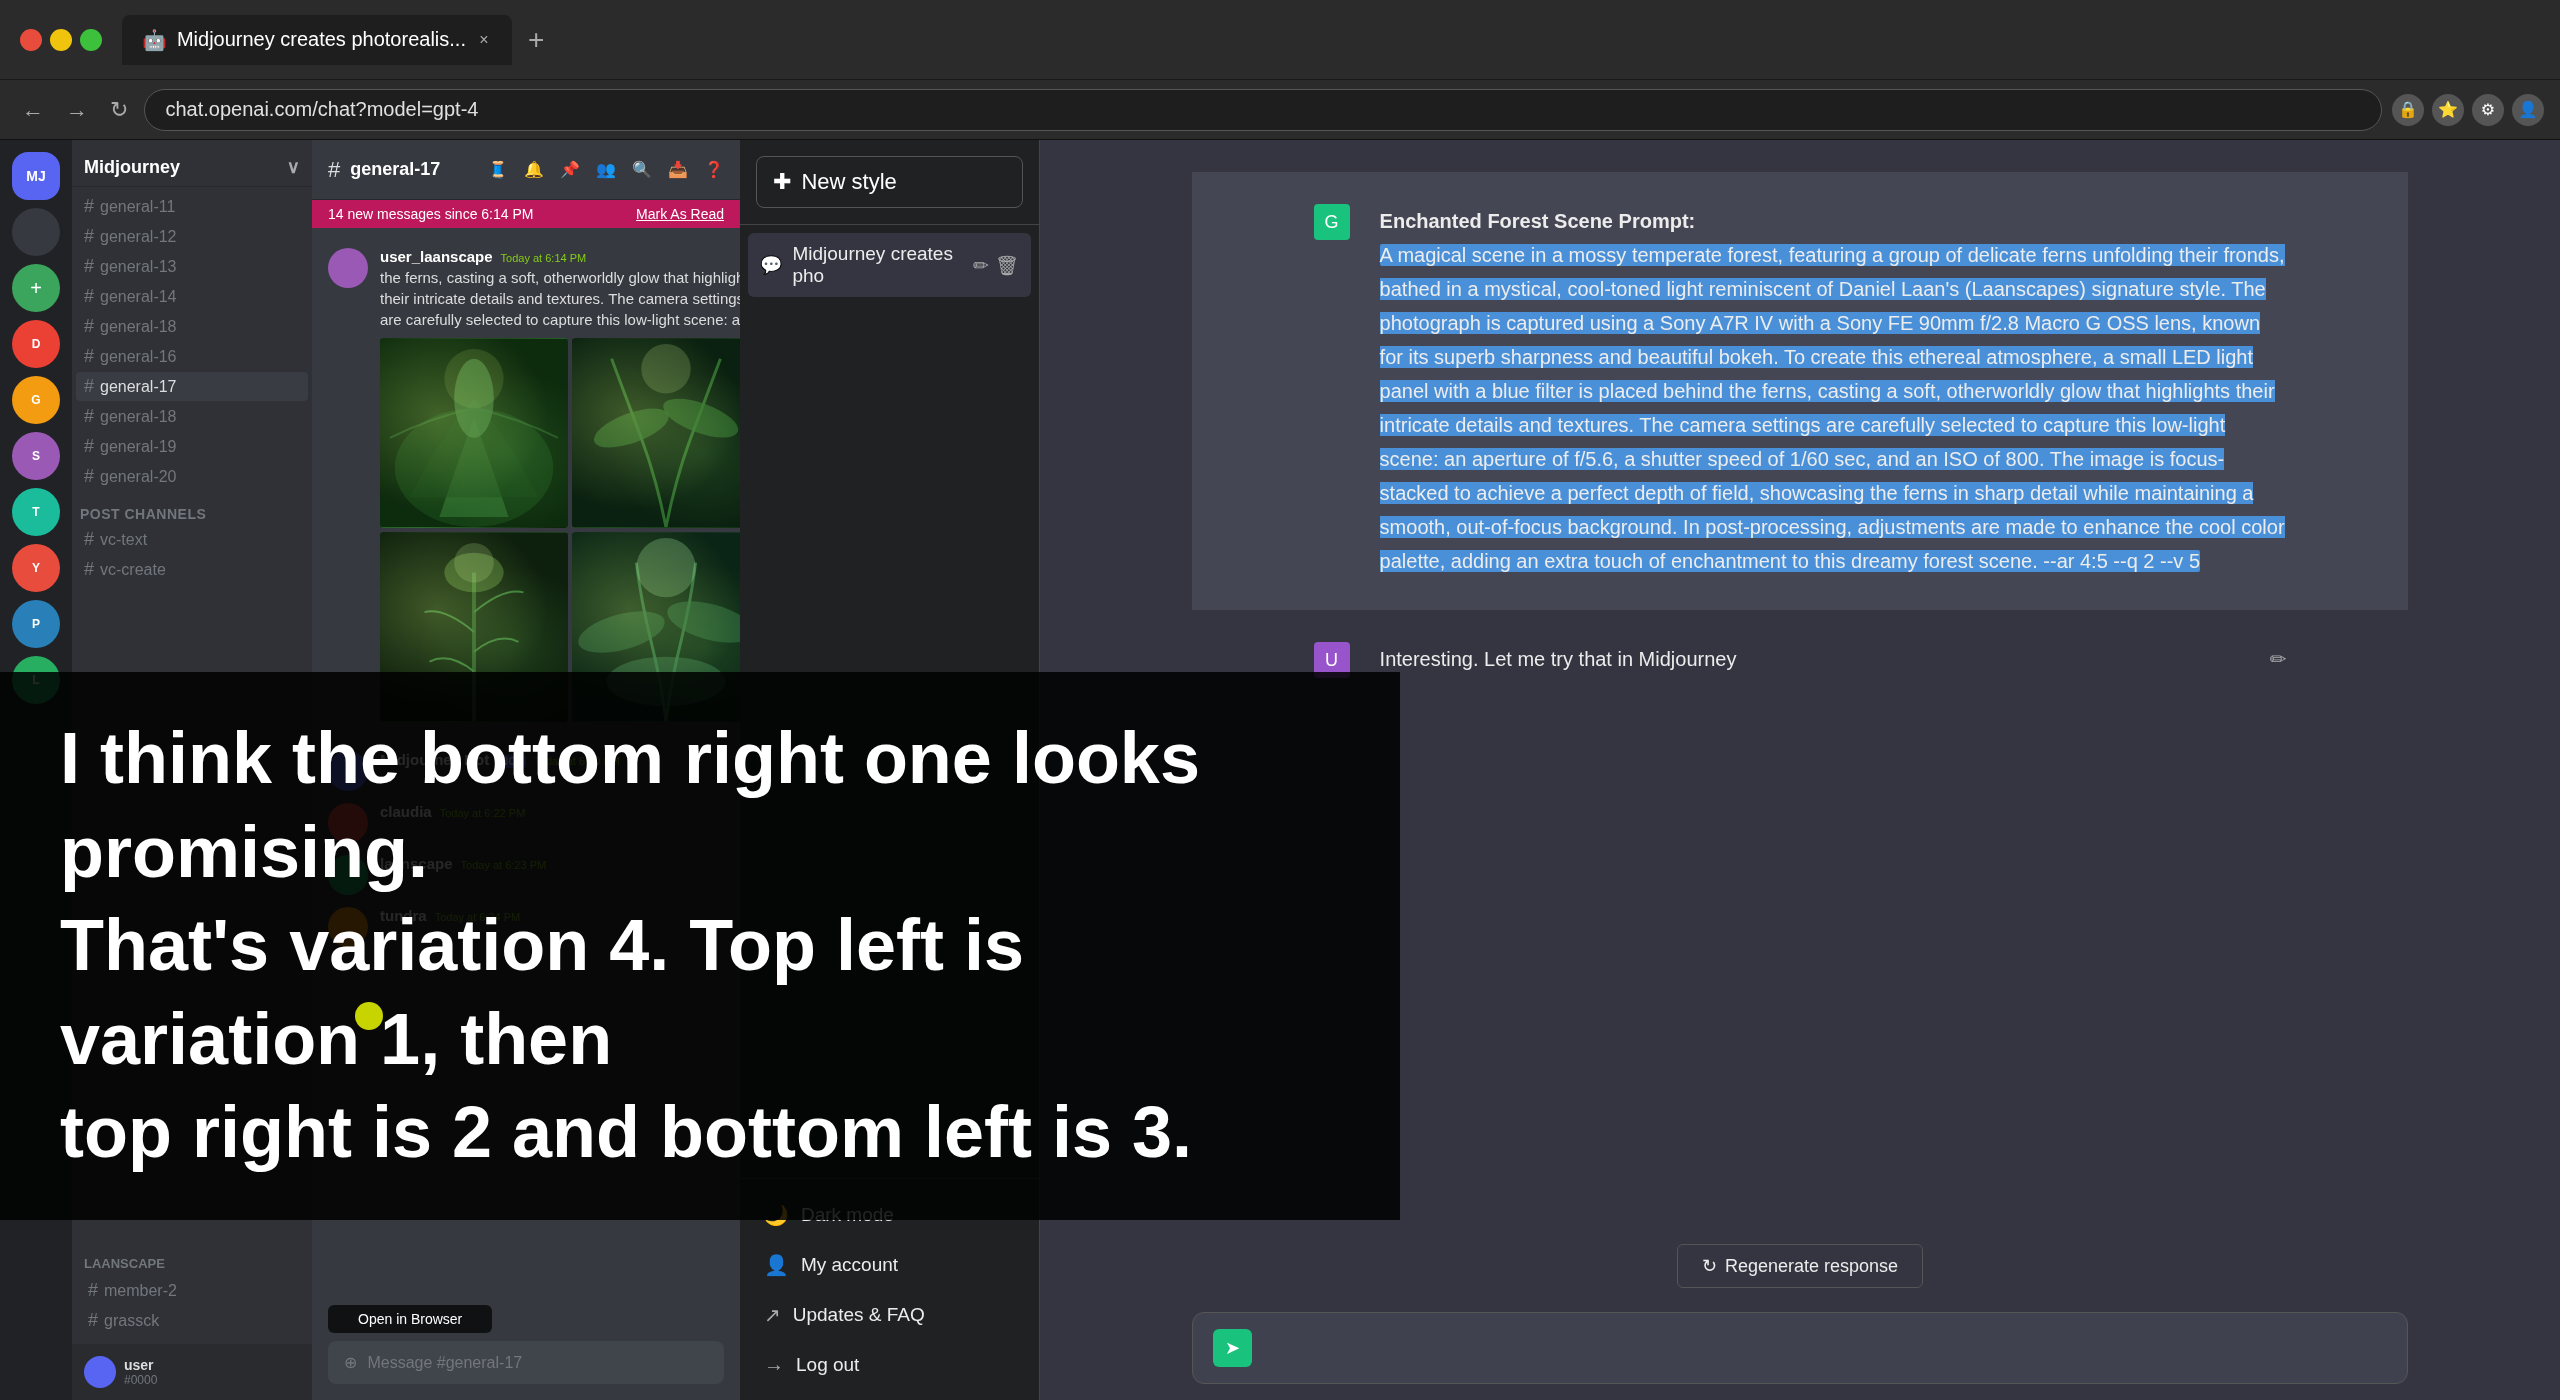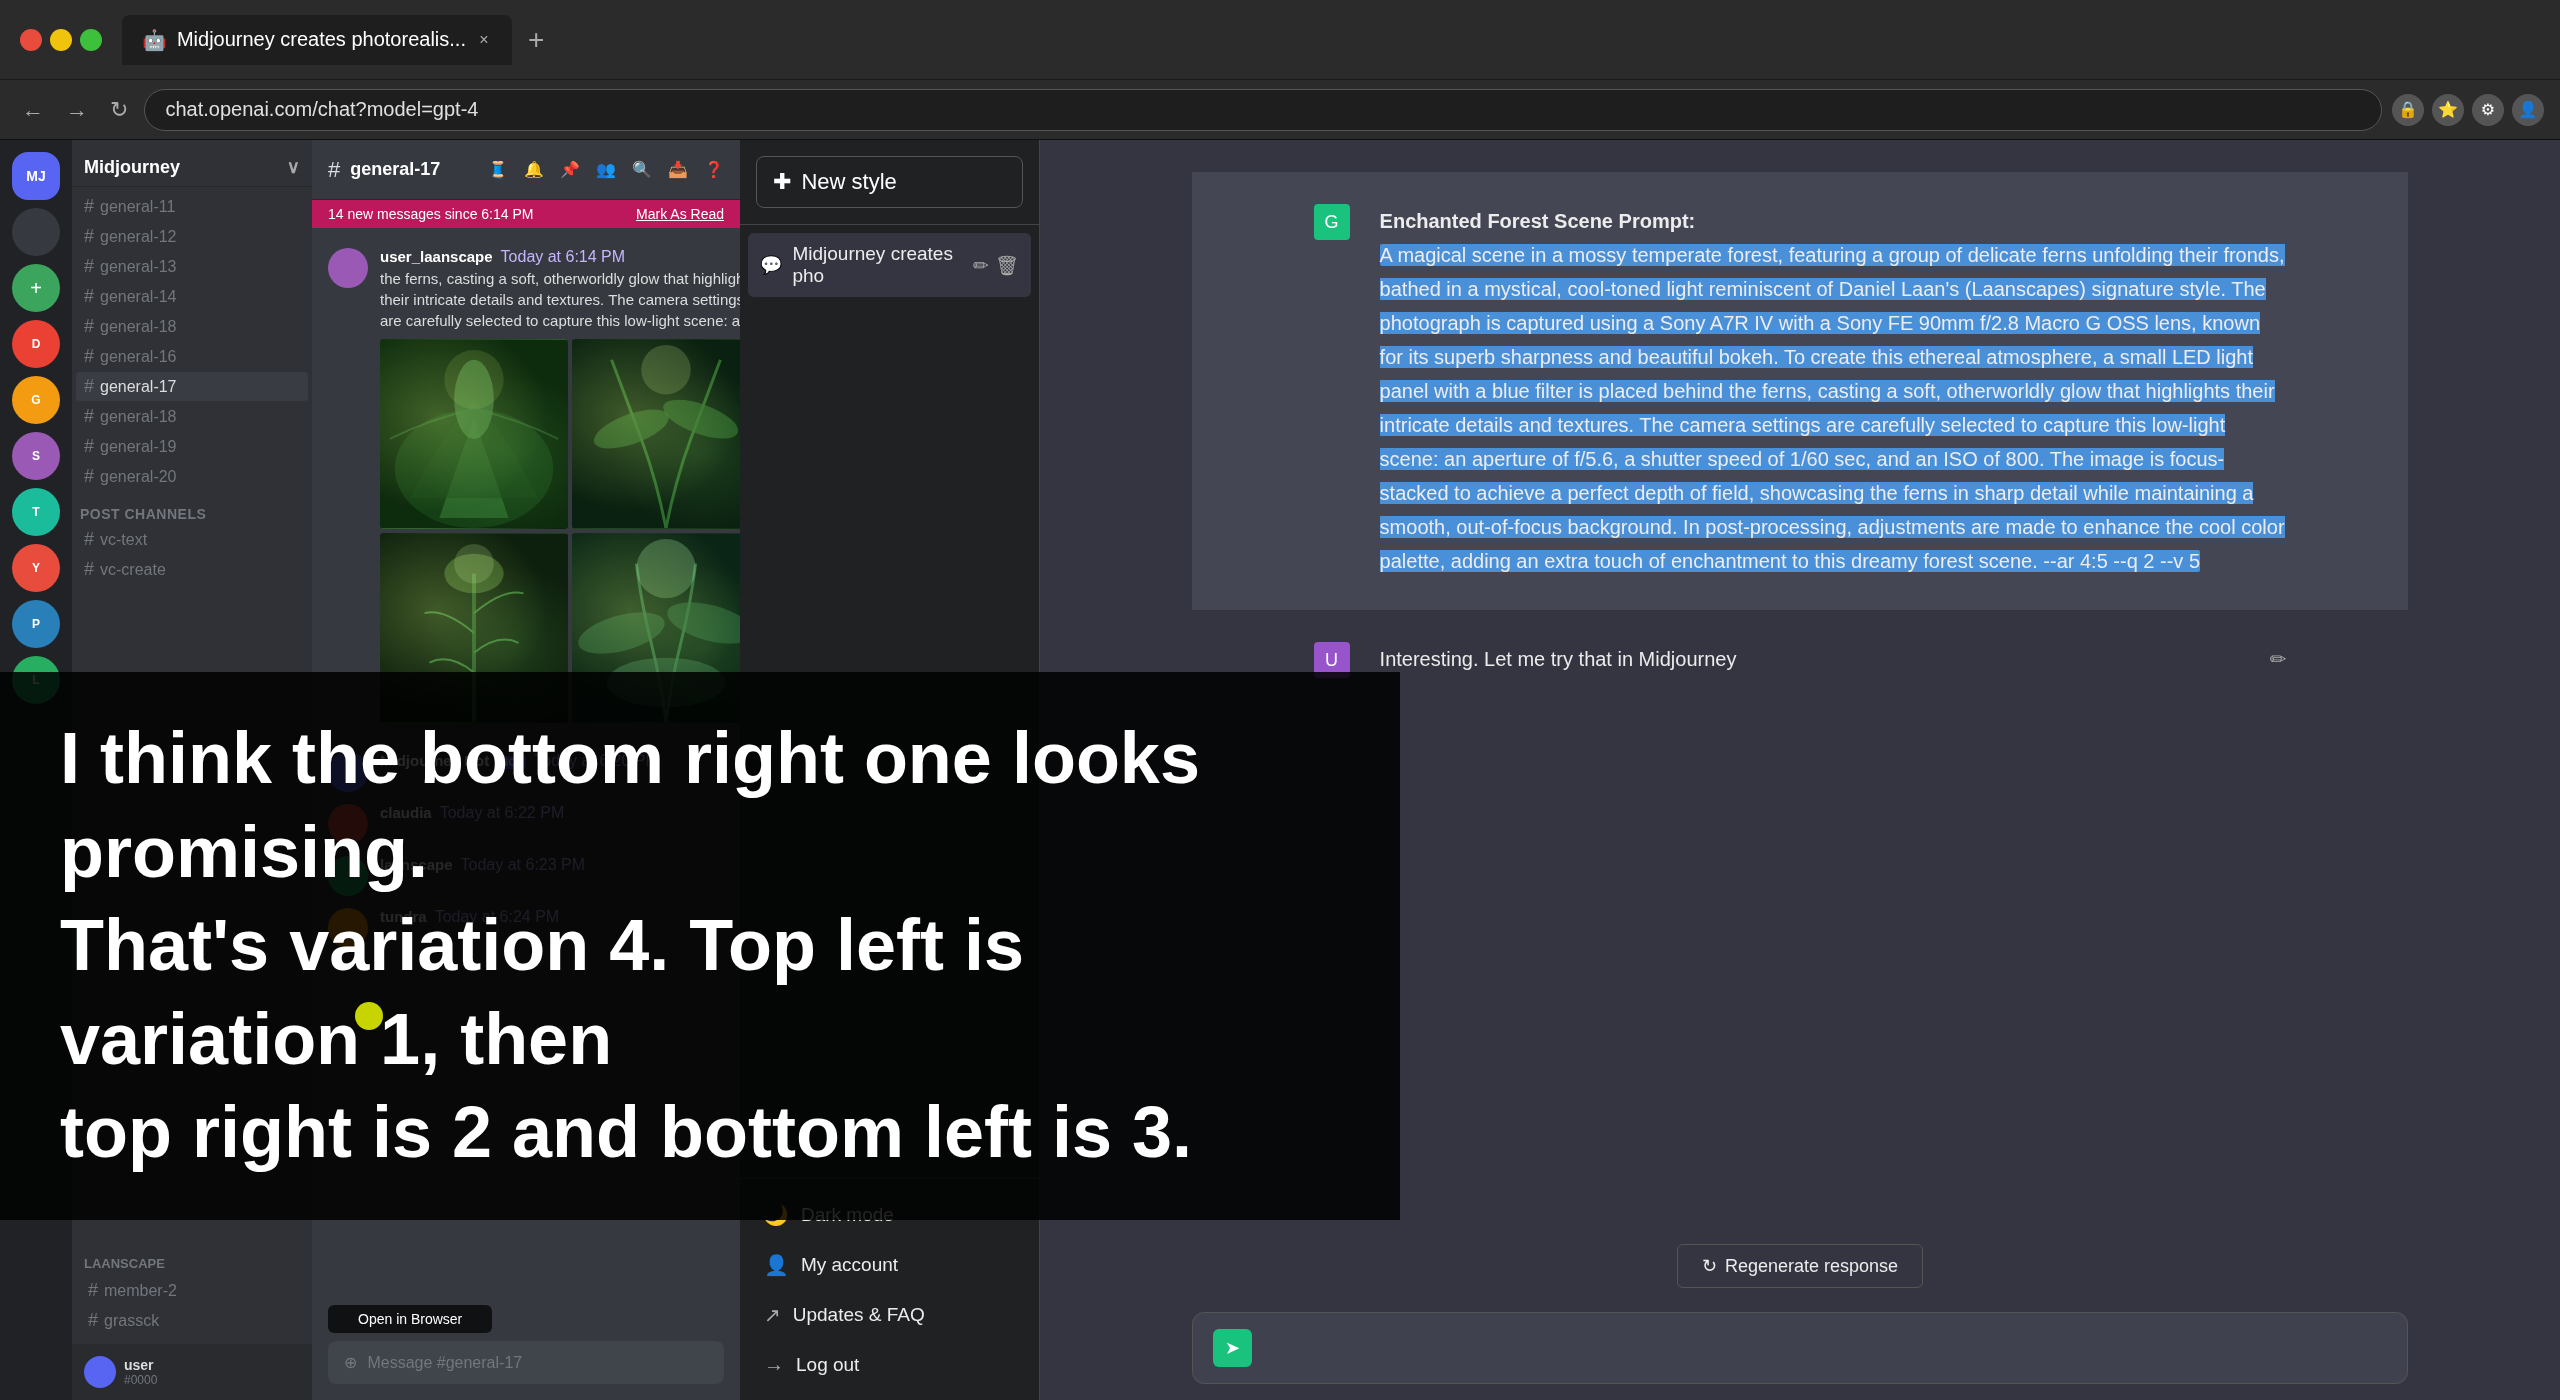--- a/index.html
+++ b/index.html
@@ -294,21 +294,21 @@
       color: #fff;
     }
     .msg-bot-badge {
       background: #5865f2;
       color: #fff;
       font-size: 10px;
       padding: 1px 4px;
       border-radius: 3px;
       font-weight: 600;
     }
-    .msg-timestamp { color: #c4b5fd; font-size: 16px; }
+    .msg-timestamp { color: #84cc16; font-size: 11px; }
     .msg-text { color: #dcddde; font-size: 15px; line-height: 1.4; }
     .msg-image-grid {
       display: grid;
       grid-template-columns: 1fr 1fr;
       gap: 4px;
       width: 380px;
       margin-top: 8px;
     }
     .msg-image {
       width: 100%;

